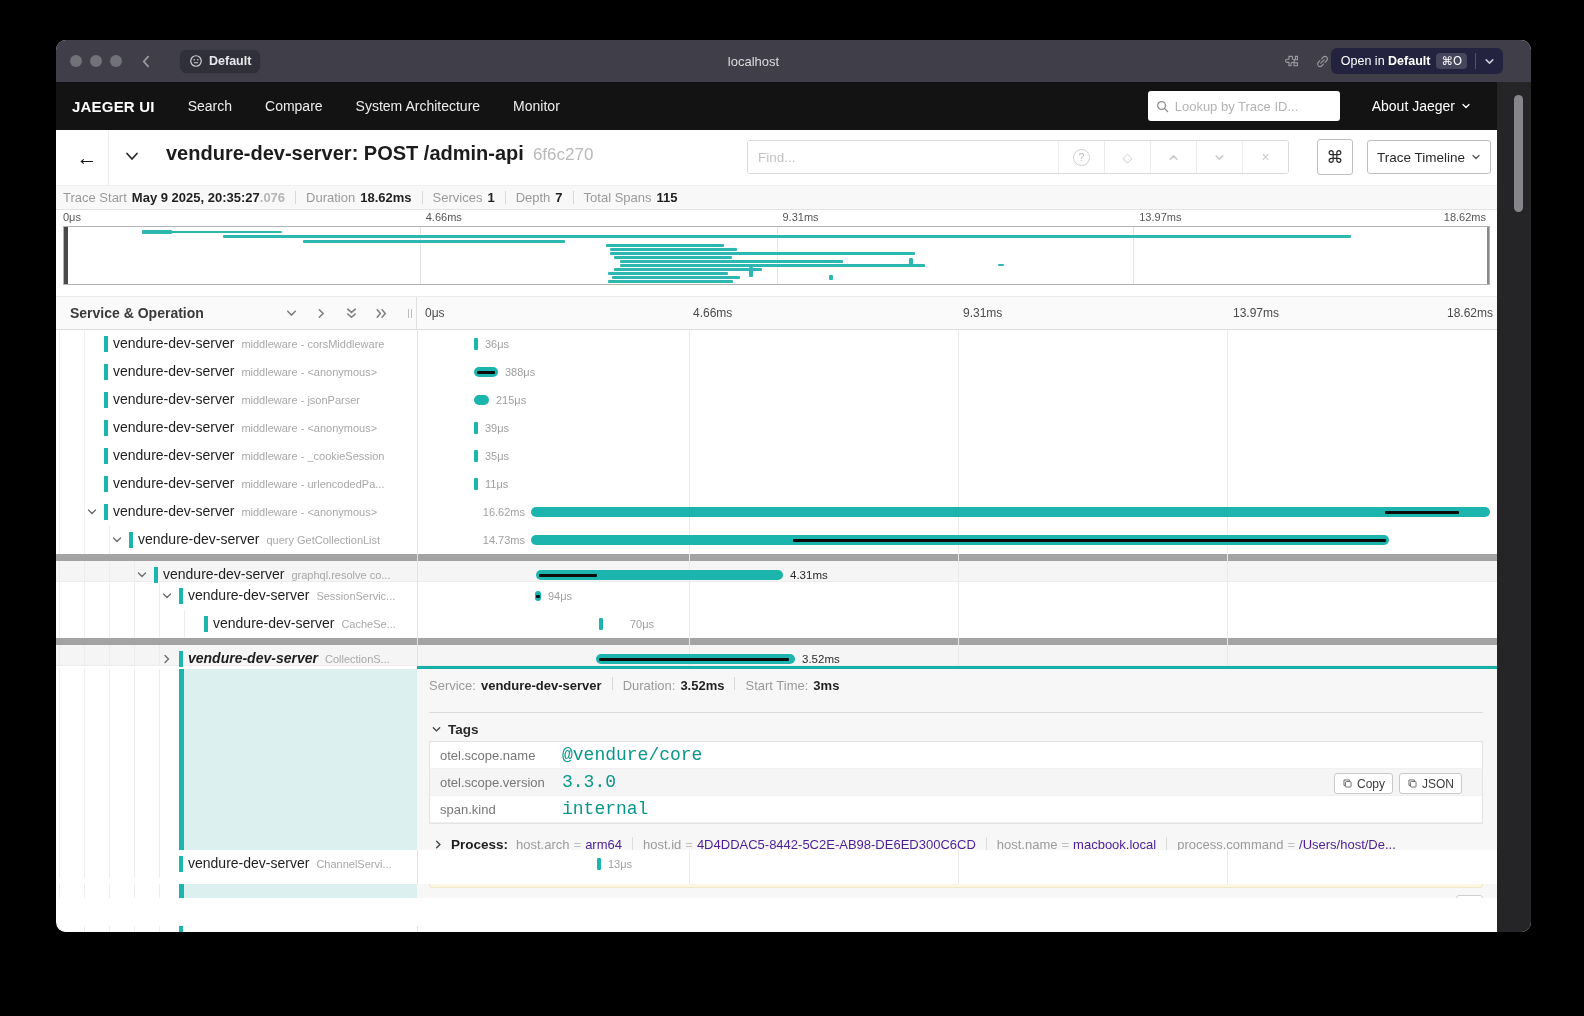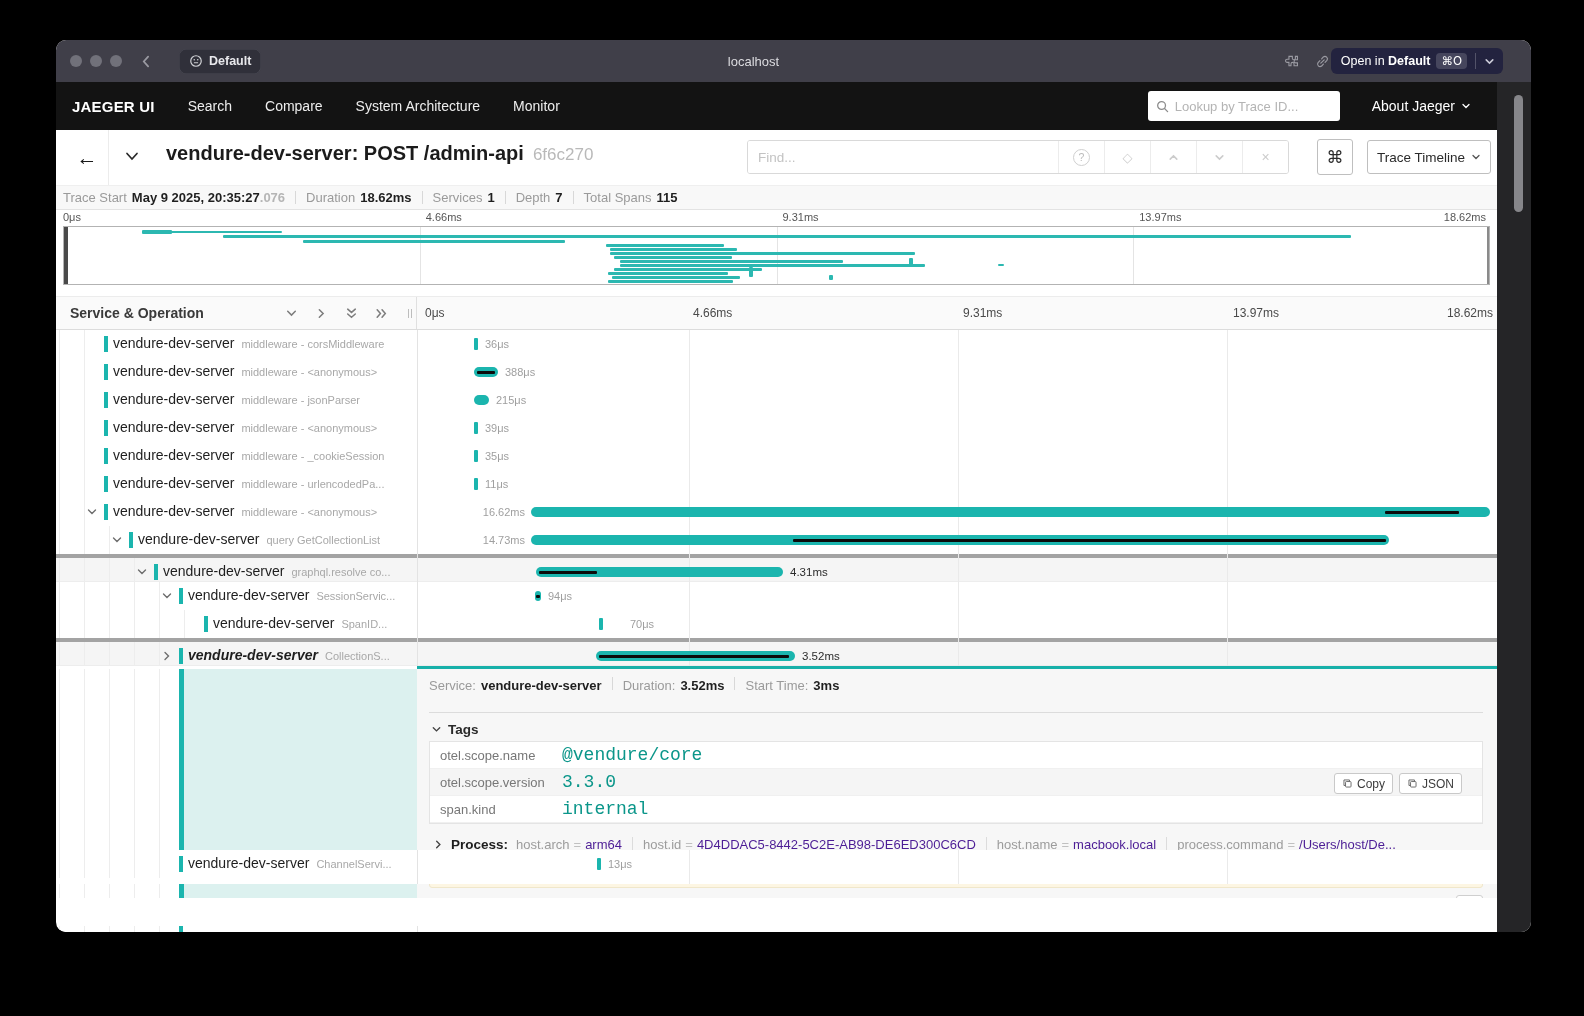--- a/index.html
+++ b/index.html
@@ -92,21 +92,21 @@
   .drag-handle i{width:1px;height:9px;background:#bdbdbd;}
   #tl-head-right{position:absolute;left:361px;top:0;width:1080px;height:100%;}
   .htick{position:absolute;top:9px;font-size:12px;color:#4a4a4a;}
 
   
   #rows{position:absolute;left:0;top:290px;width:1441px;height:336px;background:#fff;}
   #rows-bottom{position:absolute;left:0;top:810px;width:1441px;height:34px;background:#fff;text-align:center;}
   .colsep{position:absolute;left:361px;top:0;bottom:0;width:1px;background:#e3e3e3;z-index:3;}
   .tl-grid{position:absolute;top:0;bottom:0;width:1px;background:#eaeaea;z-index:1;}
   .row{position:relative;width:100%;height:28px;}
-  .row.striped{background:#f5f5f5;border-top:4px solid #a3a3a3;border-bottom:1px solid #ededed;}
+  .row.striped{background:#f5f5f5;border-top:7px solid #a3a3a3;border-bottom:1px solid #ededed;}
   .guide{position:absolute;top:0;bottom:0;width:1px;background:#ededed;}
   .rchev{position:absolute;top:8px;width:12px;height:12px;color:#6e6e6e;z-index:2;}
   .cbar{position:absolute;top:6px;width:4px;height:16px;background:#1bb5ae;z-index:2;}
   .svc{position:absolute;top:5px;font-size:14px;color:#1e1e1e;font-weight:500;white-space:nowrap;z-index:2;}
   .svc.sel{font-weight:700;font-style:italic;}
   .op{font-size:11px;color:#a8a8a8;font-weight:400;font-style:normal;margin-left:7px;}
   .bar{position:absolute;top:9px;height:10px;background:#1bb5ae;border-radius:5px;z-index:2;}
   .bar.tick{top:8px;width:4px;height:12px;border-radius:1px;}
   .stripe{position:absolute;top:3.5px;height:3px;background:#0b0b0b;border-radius:1px;}
   .blabel{position:absolute;top:8px;font-size:11px;color:#9f9f9f;white-space:nowrap;z-index:2;}
@@ -504,21 +504,21 @@
           <span class="blabel" style="left: 492px;">94μs</span>
         </div>
         <div class="row">
           <div class="guide" style="left: 3px;"></div>
           <div class="guide" style="left: 28px;"></div>
           <div class="guide" style="left: 53px;"></div>
           <div class="guide" style="left: 78px;"></div>
           <div class="guide" style="left: 103px;"></div>
           <div class="guide" style="left: 128px;"></div>
           <div class="cbar" style="left: 148px;"></div>
-          <span class="svc" style="left: 157px;">vendure-dev-server<span class="op">SpanID...</span></span>
+          <span class="svc" style="left: 157px;">vendure-dev-server<span class="op">CacheSe...</span></span>
           <div class="bar tick" style="left: 543px; width: 4px;"></div>
           <span class="blabel" style="left: 554px; margin-left: 20px;">70μs</span>
         </div>
         <div class="row striped">
           <div class="guide" style="left: 3px;"></div>
           <div class="guide" style="left: 28px;"></div>
           <div class="guide" style="left: 53px;"></div>
           <div class="guide" style="left: 78px;"></div>
           <div class="guide" style="left: 103px;"></div>
           <span class="rchev" style="left: 105px;">

